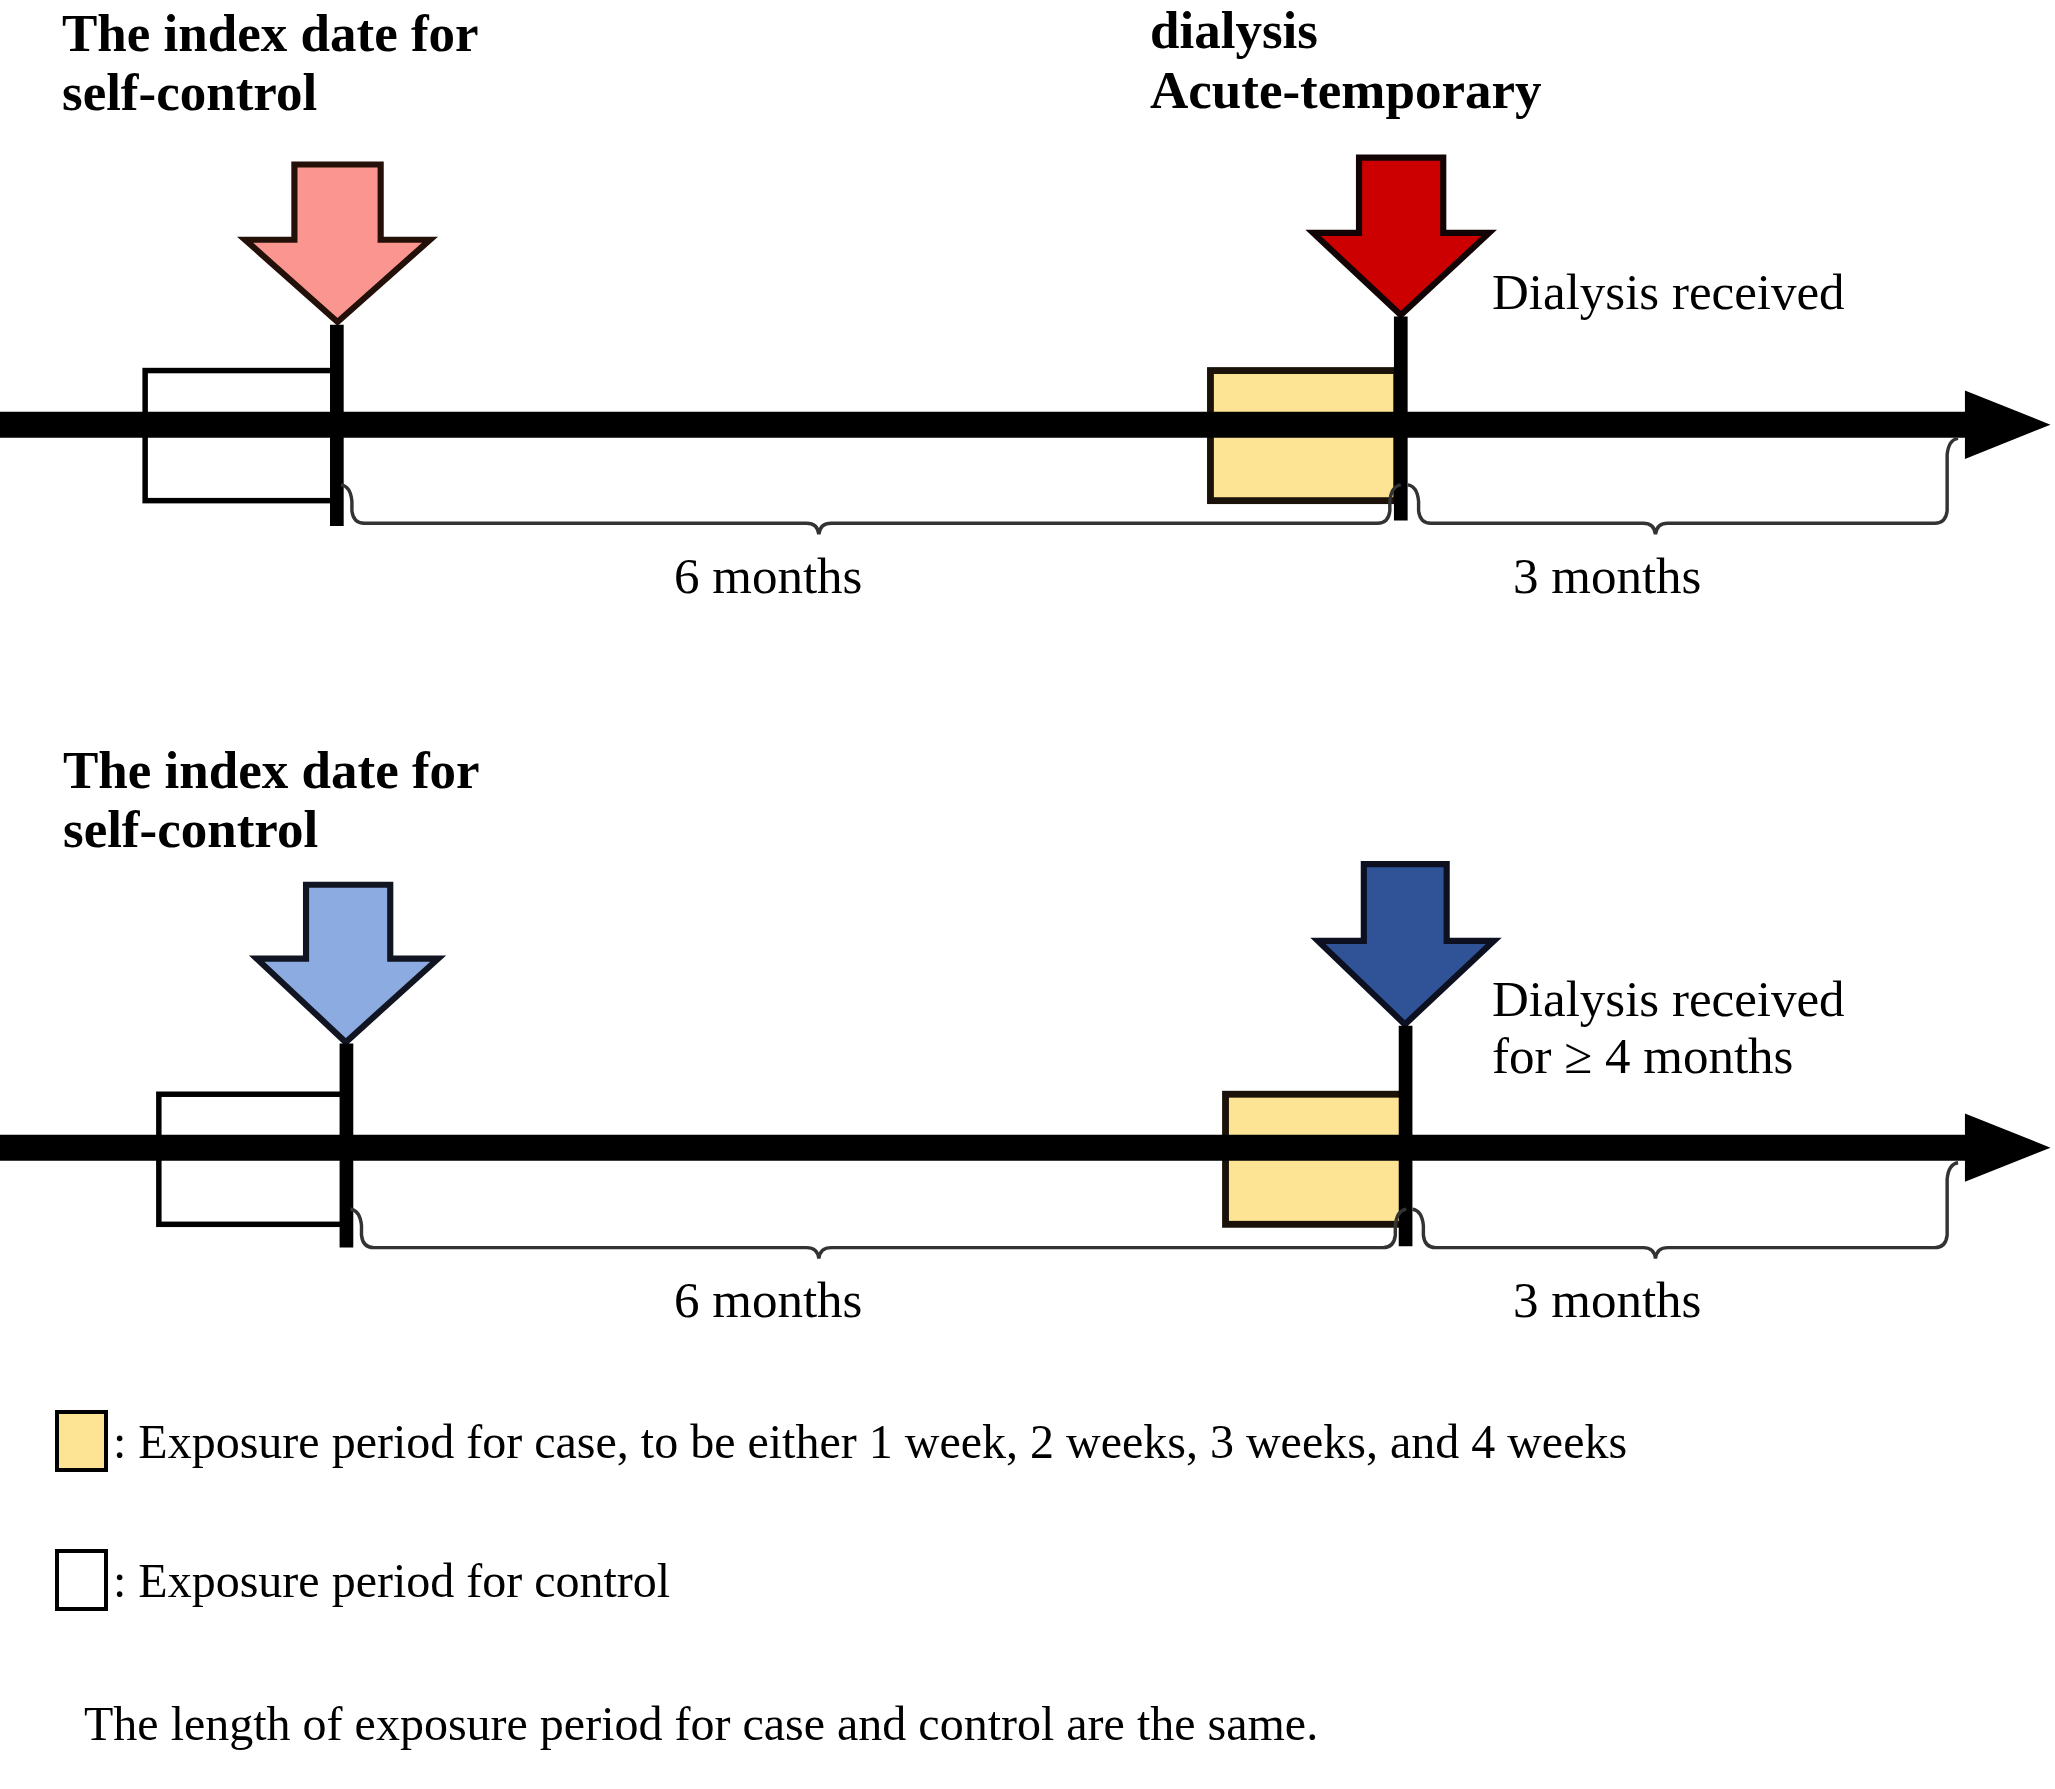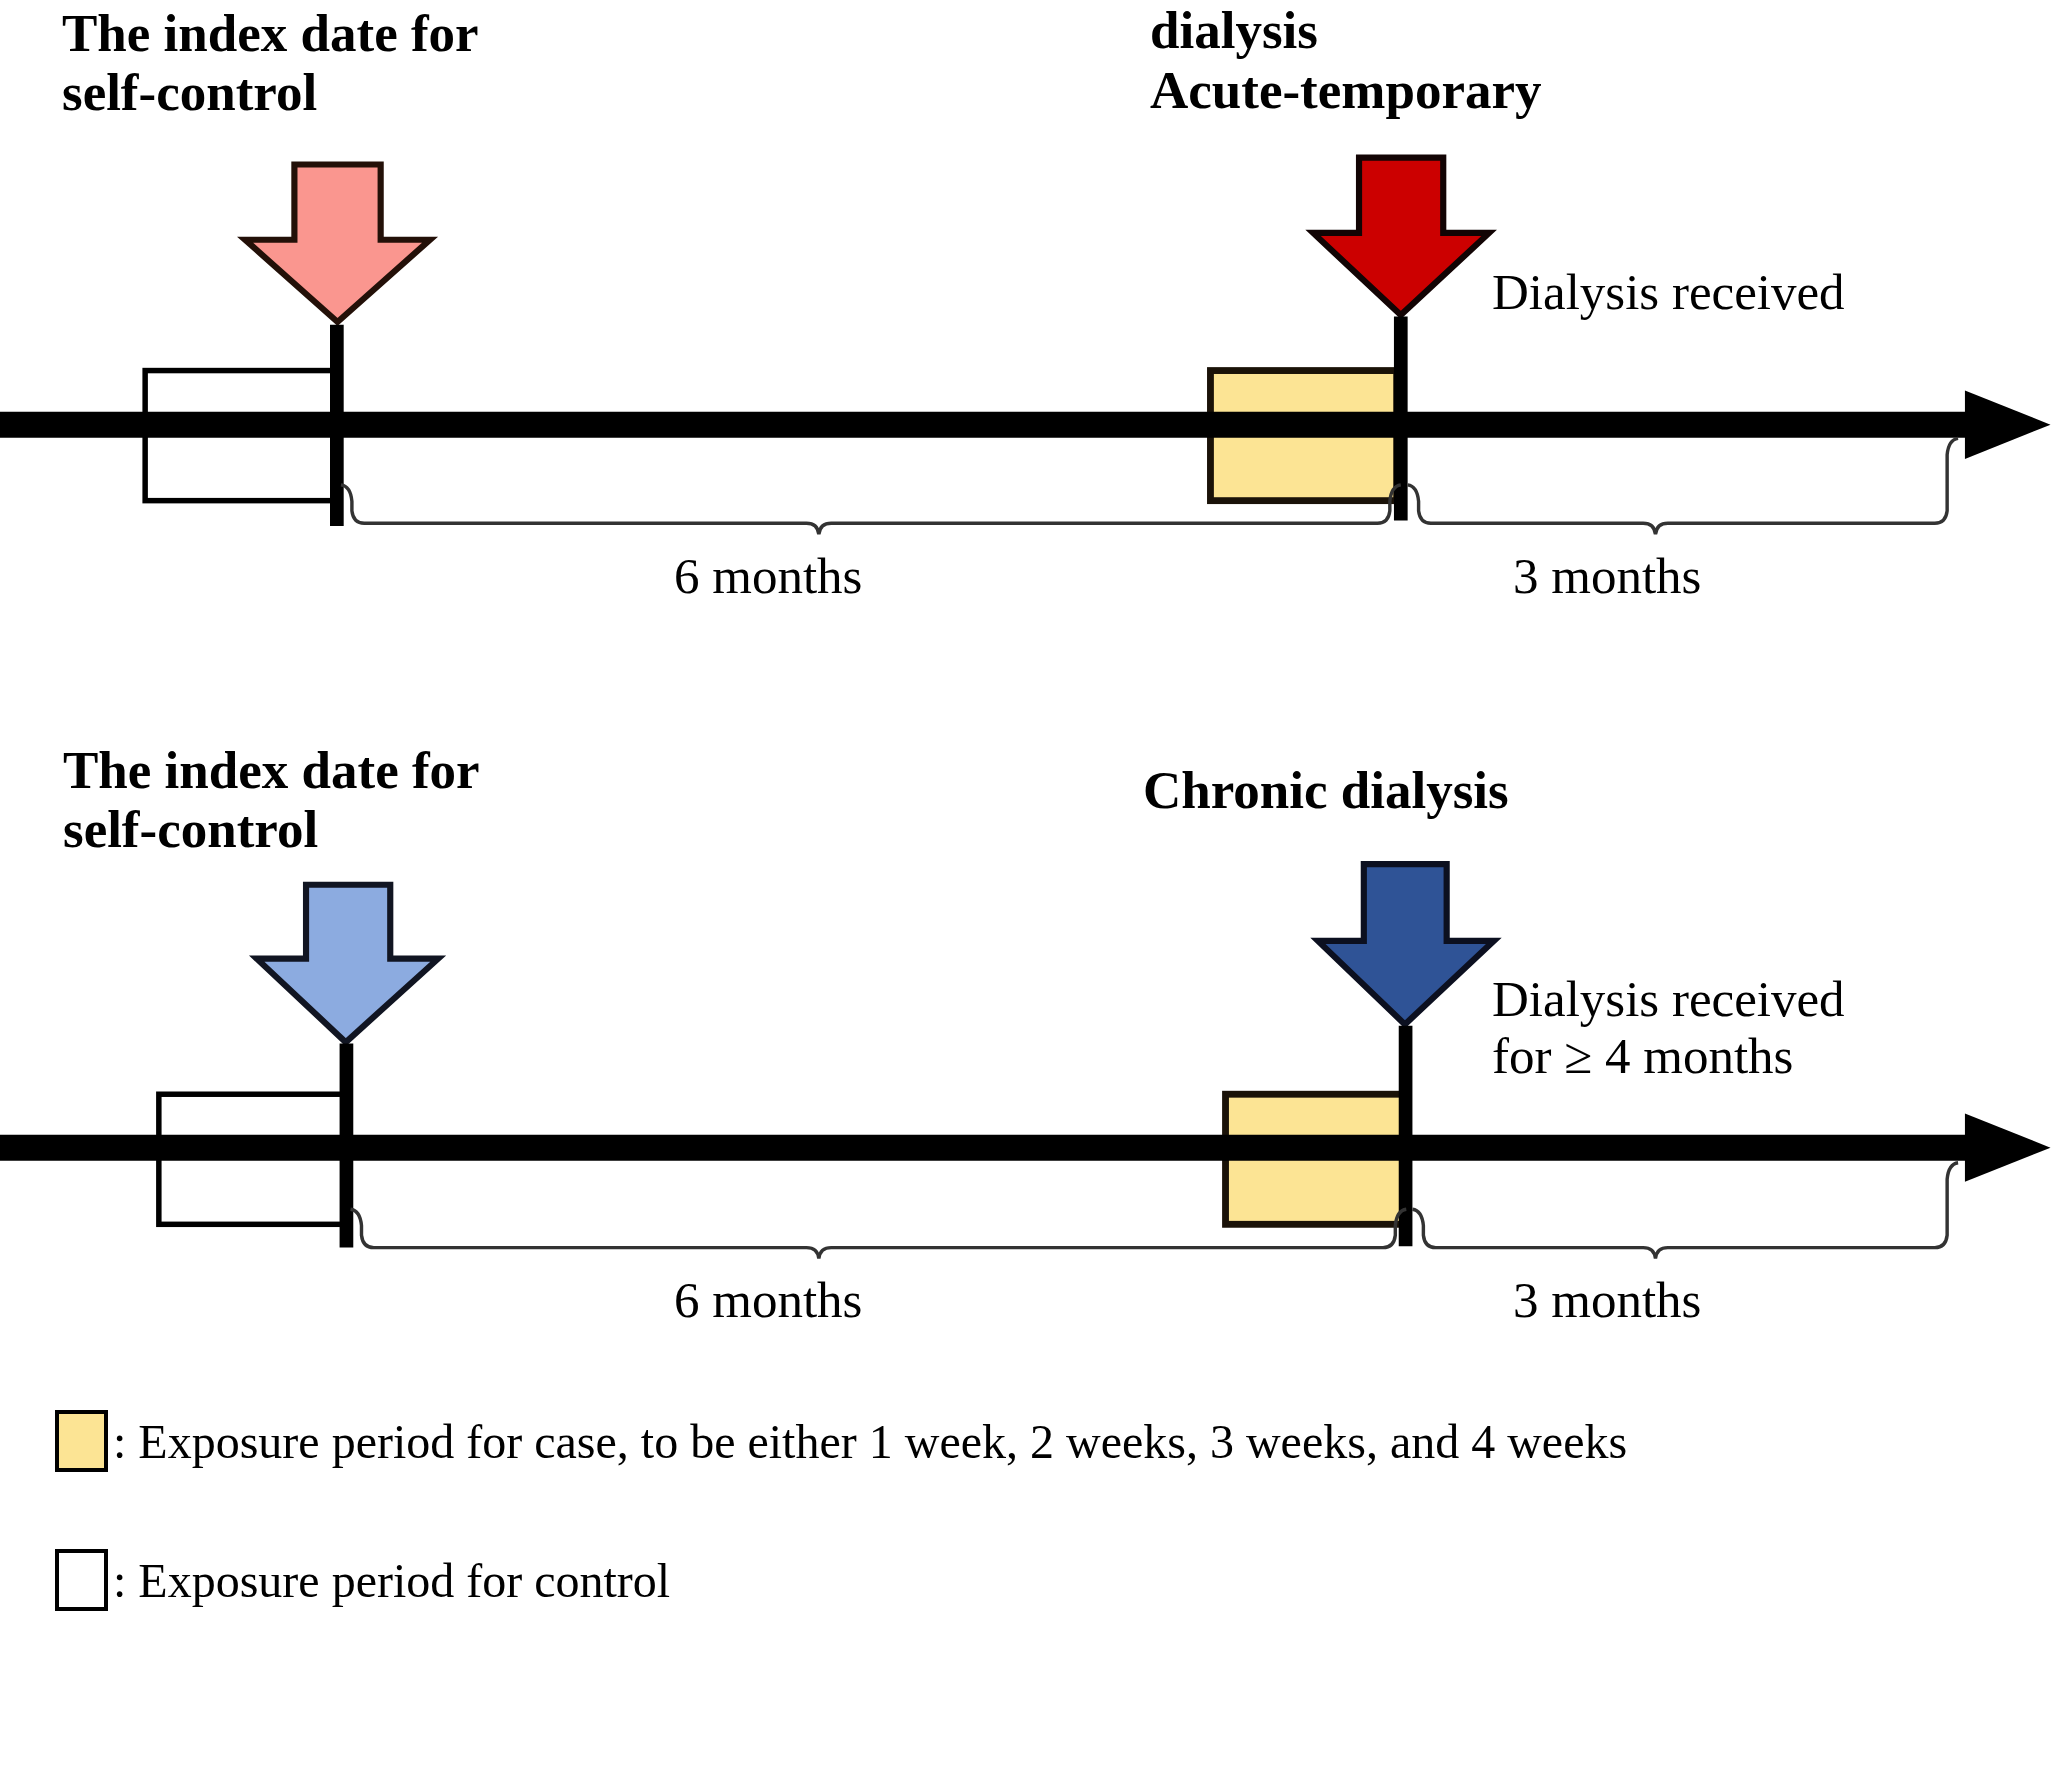--- a/index.html
+++ b/index.html
@@ -71,23 +71,20 @@
     <g fill="none" stroke="#333333" stroke-width="5">
       <path d="M 2056 708 q 14 2 16 24 L 2072 746 q 2 18 18 18 L 2400 764 q 16 0 18 16 q 2 -16 18 -16 L 2826 764 q 16 0 18 -18 L 2844 664 q 2 -22 16 -24"></path>
     </g>
   </svg>
 
   <div class="lbl bold" style="left:63px;top:741px;width:548px;font-size:53px;">
     <div>The index date for</div>
     <div>self-control</div>
   </div>
 
-  <div class="lbl bold" style="left:1143px;top:761px;width:555px;font-size:53px;">
-    <div>Chronic dialysis</div>
-  </div>
 
   <div class="lbl" style="left:1492px;top:971px;width:507px;font-size:51px;">
     <div>Dialysis received</div>
     <div>for ≥ 4 months</div>
   </div>
 
   <div class="lbl" style="left:674px;top:1272px;width:315px;font-size:51px;">
     <span>6 months</span>
   </div>
 
@@ -130,15 +127,16 @@
   <div class="legend-row" style="left:55px;top:1410px;">
     <div class="legend-swatch" style="background:#FCE494;"></div>
     <div class="legend-text">: Exposure period for case, to be either 1 week, 2 weeks, 3 weeks, and 4 weeks</div>
   </div>
 
   <div class="legend-row" style="left:55px;top:1549px;">
     <div class="legend-swatch" style="background:#FFFFFF;"></div>
     <div class="legend-text">: Exposure period for control</div>
   </div>
 
+  <div class="footnote" style="left:84px;top:1696px;">The length of exposure period for case and control are the same.</div>
 
 </div>
 
 
 </body></html>

